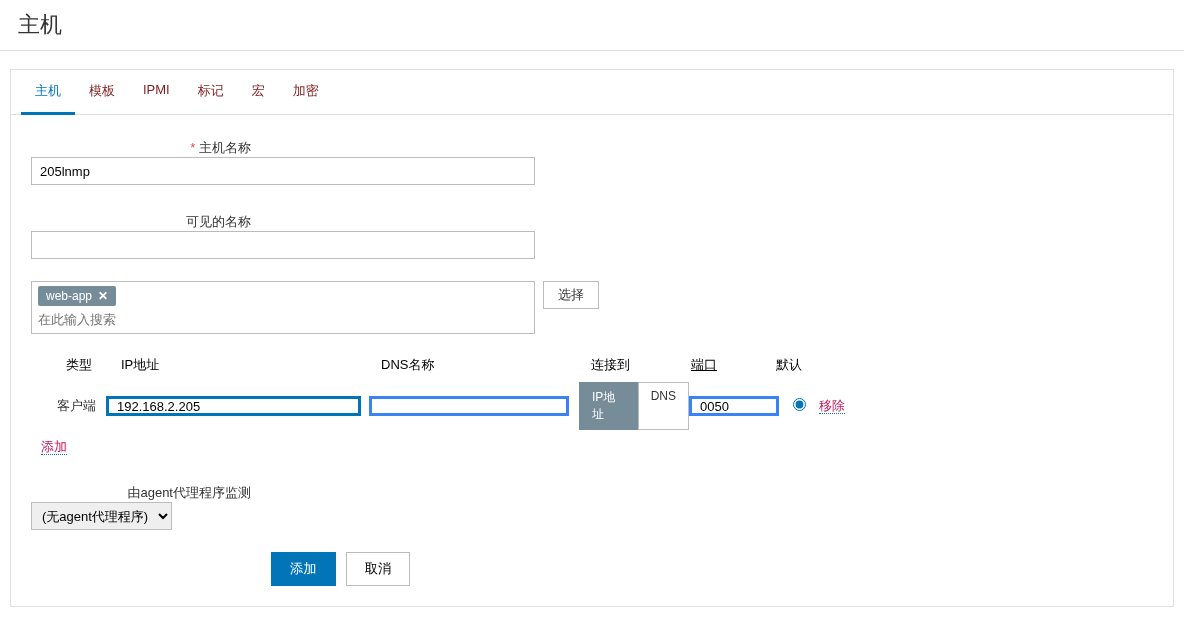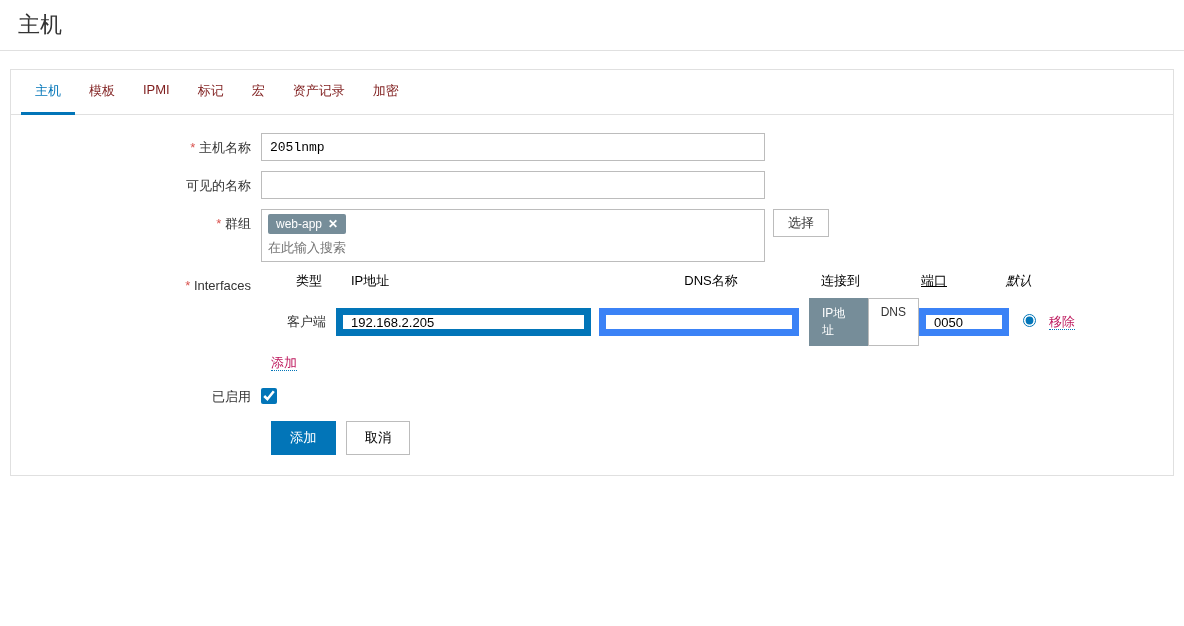--- a/index.html
+++ b/index.html
@@ -5,114 +5,111 @@
     * { box-sizing: border-box; margin: 0; padding: 0; }
     body { font-family: Arial, "Microsoft YaHei", sans-serif; font-size: 13px; color: #333; background: #fff; }
     .page { width: 1184px; }
     .title-bar { padding: 10px 18px; border-bottom: 1px solid #e0e0e0; }
     .title-bar h1 { font-size: 22px; font-weight: normal; color: #333; }
     .content-box { margin: 18px 10px 0 10px; border: 1px solid #e0e0e0; background: #fff; padding-bottom: 20px; }
     .tabs { display: flex; border-bottom: 1px solid #e0e0e0; padding: 0 10px; }
     .tab { padding: 12px 14px; color: #7f1d1d; cursor: pointer; font-size: 13px; }
     .tab.active { color: #0275b8; border-bottom: 3px solid #0275b8; margin-bottom: -1px; }
     .form-area { padding: 18px 20px 0 20px; }
-    .form-row { display: flex; align-items: flex-start; margin-bottom: 10px; }
+    .form-row { display: flex; align-items: flex-start; margin-bottom: 22px; flex-direction: column; }
     .form-label { width: 230px; text-align: right; padding-right: 10px; padding-top: 6px; color: #333; font-size: 13px; }
     .req::before { content: "* "; color: #d9534f; }
     .form-field { flex: 0 0 auto; }
-    input[type="text"].wide { width: 504px; height: 28px; padding: 8px 8px; border: 1px solid #bcbcbc; font-size: 13px; font-family: Liberation Mono, monospace; }
+    input[type="text"].wide { width: 504px; height: 28px; padding: 8px 8px; border: 1px solid #bcbcbc; font-size: 13px; }
     .group-box { width: 504px; border: 1px solid #bcbcbc; padding: 4px 6px; display: flex; flex-direction: column; gap: 4px; }
     .tag { display: inline-flex; align-items: center; background: #768d99; color: #fff; padding: 3px 8px; border-radius: 2px; font-size: 12px; width: fit-content; }
     .tag-x { margin-left: 6px; cursor: pointer; font-weight: bold; }
     .group-search { border: none; outline: none; font-size: 13px; color: #7f1d1d; padding: 2px 0; }
     .btn { height: 28px; padding: 0 14px; border: 1px solid #bcbcbc; background: #fff; cursor: pointer; font-size: 13px; color: #333; }
     .btn-primary { background: #0275b8; color: #fff; border: 1px solid #0275b8; padding: 7px 18px; }
     .btn-secondary { background: #fff; border: 1px solid #bcbcbc; padding: 7px 18px; }
     .group-row { display: flex; gap: 8px; align-items: flex-start; }
     .interface-header { display: flex; color: #000000; font-size: 13px; margin-bottom: 8px; }
     .interface-row { display: flex; align-items: center; margin-bottom: 8px; }
     .col-type { width: 75px; text-align: right; padding-right: 10px; }
     .col-ip { width: 255px; }
     .col-dns { width: 200px; margin-left: 8px; }
     .col-conn { width: 110px; margin-left: 10px; }
     .col-port { width: 90px; margin-left: 0; }
     .col-default { width: 40px; text-align: center; }
     .col-remove { width: 50px; }
-    input.ifc { height: 28px; padding: 4px 8px; border: 7px solid #3b82f6; font-size: 13px; width: 100%; }
+    input.ifc { height: 20px; padding: 4px 8px; border: 3px solid #3b82f6; font-size: 13px; width: 100%; }
     input.ifc.active-blue { border-color: #0275b8; }
     .toggle-group { display: inline-flex; }
     .toggle-btn { padding: 6px 12px; border: 1px solid #bcbcbc; background: #fff; cursor: pointer; font-size: 12px; }
     .toggle-btn.active { background: #768d99; color: #fff; border-color: #768d99; }
     .toggle-btn:first-child { border-right: none; }
     .link { color: #be185d; cursor: pointer; }
     .link.underline { border-bottom: 1px dotted #0275b8; }
     textarea.desc { width: 504px; height: 110px; padding: 6px 8px; border: 1px solid #bcbcbc; font-size: 13px; resize: both; font-family: inherit; }
     select.agent { height: 28px; padding: 3px 6px; border: 1px solid #bcbcbc; font-size: 13px; }
     .checkbox { width: 16px; height: 16px; accent-color: #0275b8; }
     .radio-default { accent-color: #0275b8; }
     .actions { padding-left: 240px; display: flex; gap: 10px; margin-top: 14px; }
     .int-port-input { width: 90px; }
     .hdr-type { margin-left: 35px; width: 55px; }
     .hdr-ip { width: 250px; }
-    .hdr-dns { width: 200px; margin-left: 10px; text-align: center; }
+    .hdr-dns { width: 200px; margin-left: 10px; }
     .hdr-conn { width: 100px; margin-left: 10px; }
     .hdr-port { width: 85px; text-decoration: underline; }
-    .hdr-default { width: 30px; font-style: italic; }
+    .hdr-default { width: 30px; }
   </style>
 </head>
 <body>
 
 <div class="page">
   <div class="title-bar">
     <h1>主机</h1>
   </div>
 
   <div class="content-box">
     <div class="tabs">
       <div class="tab active">主机</div>
       <div class="tab">模板</div>
       <div class="tab">IPMI</div>
       <div class="tab">标记</div>
       <div class="tab">宏</div>
-      <div class="tab">资产记录</div>
       <div class="tab">加密</div>
     </div>
 
     <div class="form-area">
 
       <div class="form-row">
         <div class="form-label req">主机名称</div>
         <div class="form-field">
           <input type="text" class="wide" value="205lnmp" style="">
         </div>
       </div>
 
       <div class="form-row">
         <div class="form-label">可见的名称</div>
         <div class="form-field">
           <input type="text" class="wide" value="" style="">
         </div>
       </div>
 
       <div class="form-row">
-        <div class="form-label req">群组</div>
         <div class="form-field group-row">
           <div class="group-box">
             <span class="tag">
               <span>web-app</span>
               <span class="tag-x">✕</span>
             </span>
             <input class="group-search" type="text" placeholder="在此输入搜索" style="">
           </div>
           <button class="btn">选择</button>
         </div>
       </div>
 
       <div class="form-row">
-        <div class="form-label req">Interfaces</div>
         <div class="form-field" style="flex:1;">
           <div class="interface-header">
             <div class="hdr-type">类型</div>
             <div class="hdr-ip">IP地址</div>
             <div class="hdr-dns">DNS名称</div>
             <div class="hdr-conn">连接到</div>
             <div class="hdr-port">端口</div>
             <div class="hdr-default">默认</div>
           </div>
 
@@ -131,27 +128,29 @@
             <div class="col-remove"><span class="link underline">移除</span></div>
           </div>
 
           <div style="margin-left:10px; margin-top:4px;">
             <span class="link underline">添加</span>
           </div>
         </div>
       </div>
 
 
-
       <div class="form-row">
-        <div class="form-label">已启用</div>
-        <div class="form-field" style="padding-top:6px;">
-          <input type="checkbox" class="checkbox" checked="" style="">
+        <div class="form-label">由agent代理程序监测</div>
+        <div class="form-field">
+          <select class="agent">
+            <option>(无agent代理程序)</option>
+          </select>
         </div>
       </div>
+
 
       <div class="actions">
         <button class="btn-primary">添加</button>
         <button class="btn-secondary">取消</button>
       </div>
 
     </div>
   </div>
 
 </div>

